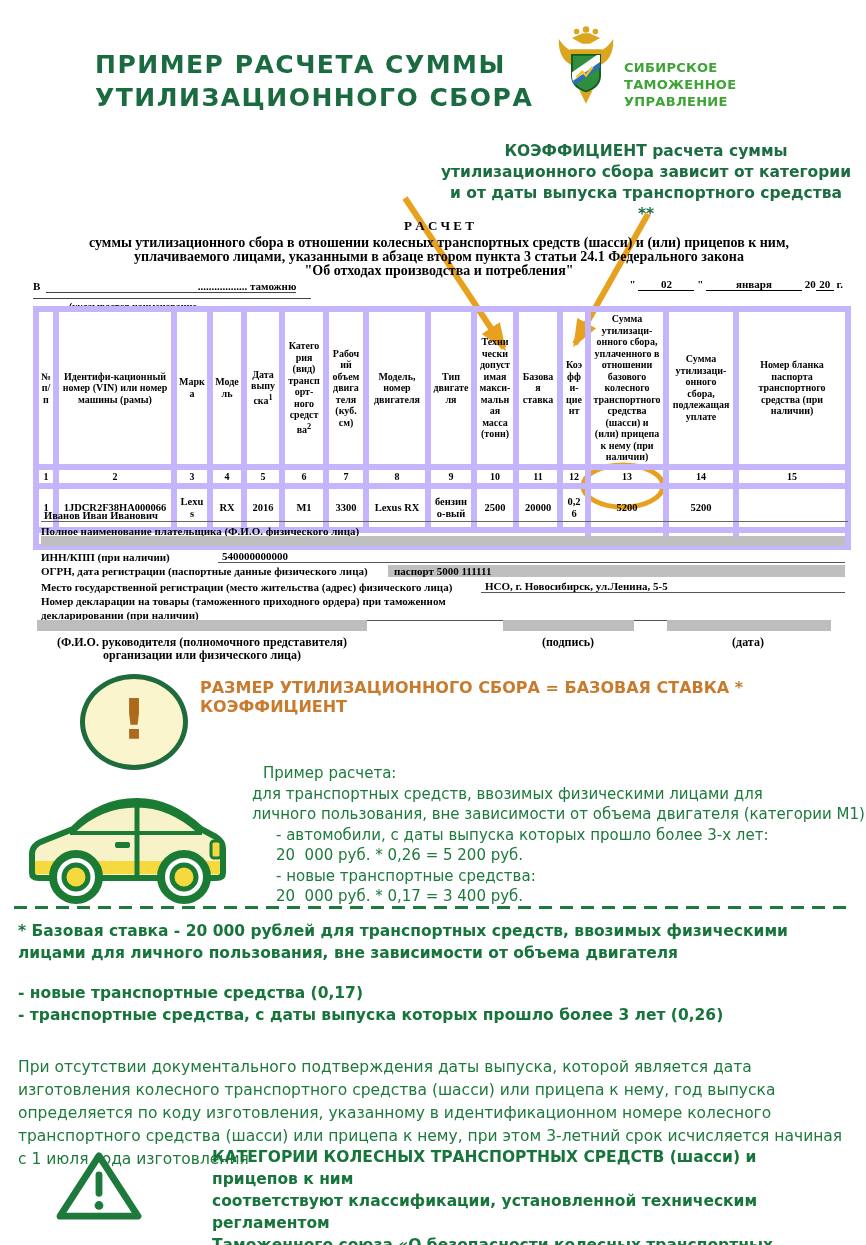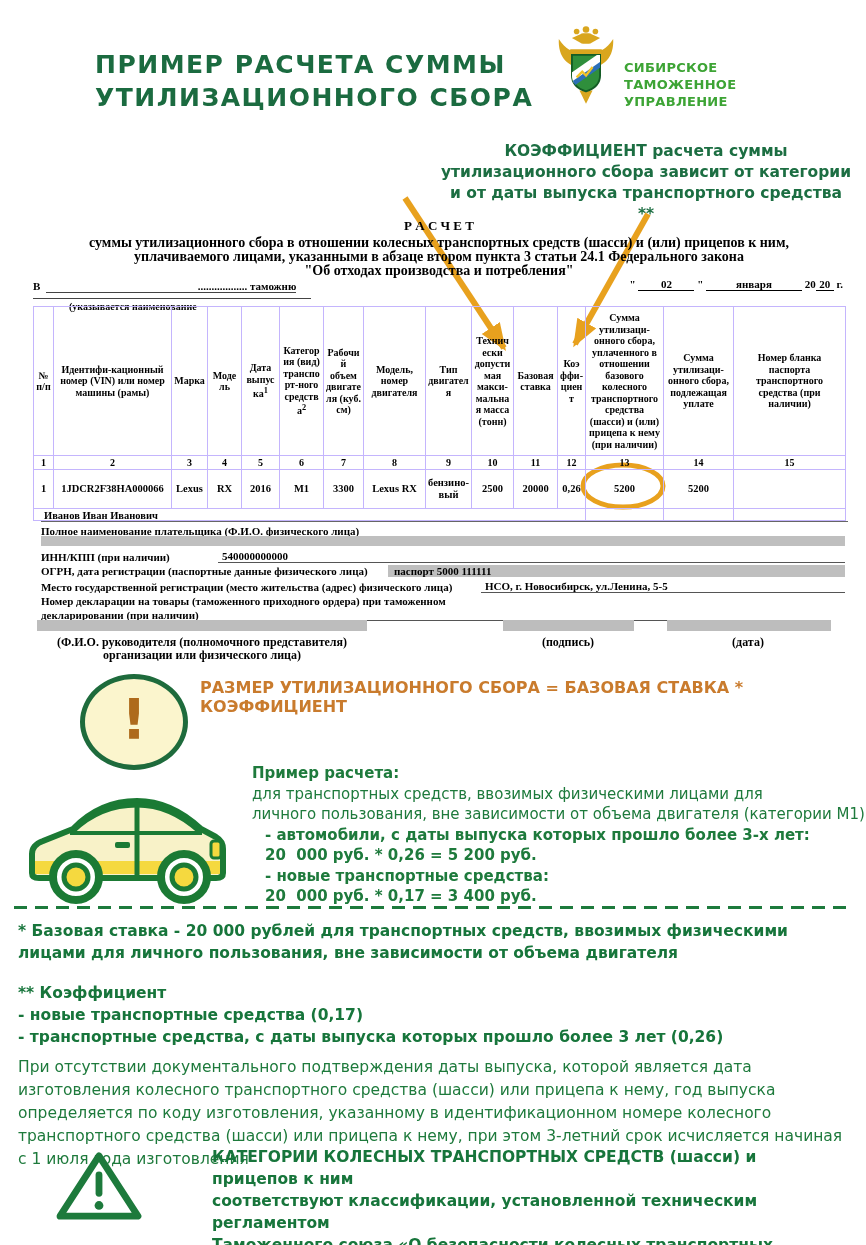--- a/index.html
+++ b/index.html
@@ -25,21 +25,21 @@
   .c-main{display:inline-block;width:250px;border-bottom:1.2px solid #444;margin-left:6px;}
   .customs-line2{position:absolute;top:80px;left:0;width:278px;border-bottom:1.2px solid #444;}
   .customs-hint{position:absolute;top:83px;left:36px;width:220px;text-align:left;
                 font-weight:bold;font-size:10px;}
   .date-row{position:absolute;top:60px;right:2px;font-weight:bold;font-size:11px;}
   .date-row .u{display:inline-block;text-align:center;border-bottom:1.2px solid #000;}
   .u-day{width:56px;} .u-month{width:96px;} .u-year{width:18px;}
   
   table.calc{position:absolute;top:88px;left:0;border-collapse:collapse;table-layout:fixed;
              width:812px;}
-  table.calc td,table.calc th{border:1px solid #c4b5fd;padding:1px 2px;text-align:center;
+  table.calc td,table.calc th{border:6px solid #c4b5fd;padding:1px 2px;text-align:center;
              vertical-align:middle;font-weight:bold;font-family:"Liberation Serif",serif;
              word-wrap:break-word;}
   tr.hdr td{font-size:10px;line-height:11.5px;height:146px;}
   tr.num td{font-size:10px;height:13px;padding:0;}
   tr.dat td{font-size:10.5px;height:36px;line-height:12px;}
   tr.xtra td{height:11px;padding:0;}
   td.nb{border:none;}
   
   .fld{position:absolute;font-weight:bold;font-size:11px;font-family:"Liberation Serif",serif;}
   .flex{display:flex;align-items:flex-end;}
@@ -56,21 +56,21 @@
              border:5px solid #1E6B3C;background:#FBF5CD;display:flex;align-items:center;
              justify-content:center;}
   .info-icon span{color:#AE6A1C;font-size:56px;font-weight:bold;line-height:1;padding-bottom:6px;}
   .formula{position:absolute;left:200px;top:678px;width:600px;color:#C97B2D;font-weight:bold;
            font-size:16px;}
   .form-note{position:absolute;left:200px;top:706px;color:#1E7A3C;font-size:15px;line-height:19px;}
   
   .car{position:absolute;left:18px;top:778px;}
   .example{position:absolute;left:252px;top:763px;color:#1E7A3C;font-size:15px;line-height:20.5px;}
   .example .ln{white-space:pre-wrap;}
-  .example .b{font-weight:bold;}
+  .example .b{font-weight:normal;margin-left:11px;}
   .example .ind{padding-left:13px;}
   .dash{position:absolute;left:14px;top:906px;width:838px;height:3px;
         background:repeating-linear-gradient(90deg,#1D7A3C 0 13px,transparent 13px 21px);}
   
   .fn1{position:absolute;left:18px;top:920px;width:824px;color:#17753B;font-weight:bold;
        font-size:15.5px;line-height:22px;}
   .fn2{position:absolute;left:18px;top:982px;width:824px;color:#17753B;font-weight:bold;
        font-size:15.5px;line-height:22px;}
   .para{position:absolute;left:18px;top:1056px;width:834px;color:#1E7A3C;font-size:15.5px;
         line-height:23px;}
@@ -294,21 +294,20 @@
     <div class="ln b ind">- автомобили, с даты выпуска которых прошло более 3-х лет:</div>
     <div class="ln b ind">20  000 руб. * 0,26 = 5 200 руб.</div>
     <div class="ln b ind">- новые транспортные средства:</div>
     <div class="ln b ind">20  000 руб. * 0,17 = 3 400 руб.</div>
   </div>
 
   <div class="dash"></div>
 
   <div class="fn1">* Базовая ставка - 20 000 рублей для транспортных средств, ввозимых физическими лицами для личного пользования, вне зависимости от объема двигателя</div>
   <div class="fn2">
-    <div>** Коэффициент</div>
     <div>- новые транспортные средства (0,17)</div>
     <div>- транспортные средства, с даты выпуска которых прошло более 3 лет (0,26)</div>
   </div>
   <div class="para">При отсутствии документального подтверждения даты выпуска, которой является дата изготовления колесного транспортного средства (шасси) или прицепа к нему, год выпуска определяется по коду изготовления, указанному в идентификационном номере колесного транспортного средства (шасси) или прицепа к нему, при этом 3-летний срок исчисляется начиная с 1 июля года изготовления</div>
 
   <svg class="warn-tri" width="94" height="76" viewBox="0 0 96 78">
     <path d="M48 8 L88 70 L8 70 Z" fill="none" stroke="#1D7A3C" stroke-width="7" stroke-linejoin="round"></path>
     <rect x="44.5" y="24" width="7" height="26" rx="3.5" fill="#1D7A3C"></rect>
     <circle cx="48" cy="59" r="4.5" fill="#1D7A3C"></circle>
   </svg>

